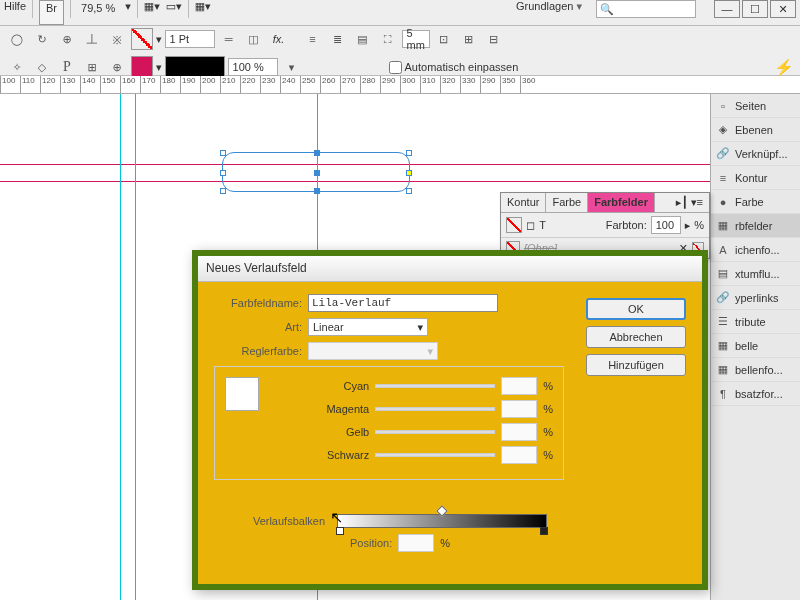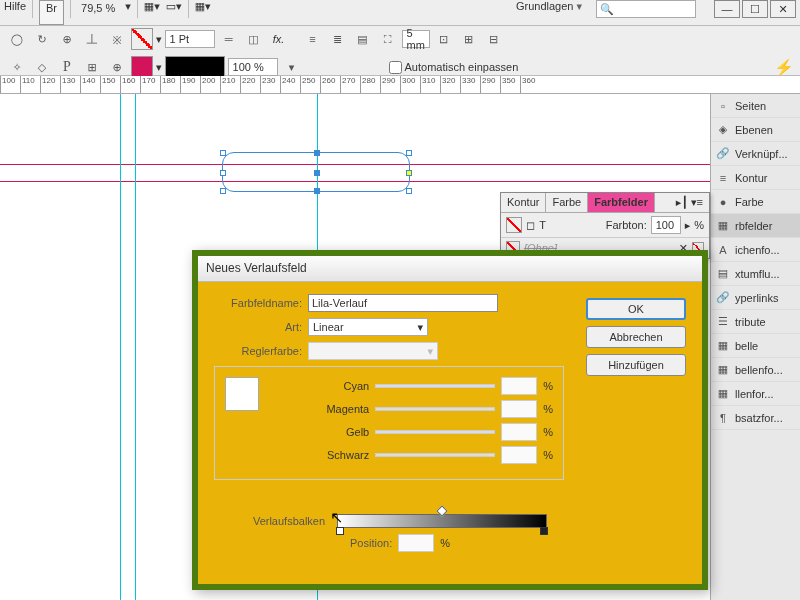--- a/index.html
+++ b/index.html
@@ -212,24 +212,20 @@
     </div>
     <div class="item">
       <span class="ricon">▦</span>
       <span>belle</span>
     </div>
     <div class="item">
       <span class="ricon">▦</span>
       <span>bellenfo...</span>
     </div>
     <div class="item">
-      <span class="ricon">▦</span>
-      <span>llenfor...</span>
-    </div>
-    <div class="item">
       <span class="ricon">¶</span>
       <span>bsatzfor...</span>
     </div>
   </div>
 
 <div class="swatch-panel">
   <div class="swatch-tabs">
     <div>Kontur</div>
     <div>Farbe</div>
     <div class="active">Farbfelder</div>
@@ -251,21 +247,21 @@
     <div class="swatch-none" style="width:12px;height:12px"></div>
   </div>
 </div>
 
 <div class="dialog">
   <div class="title">Neues Verlaufsfeld</div>
   <div class="body">
     <div class="form">
       <div class="form-row">
         <label>Farbfeldname:</label>
-        <input type="text" style="width: 190px;" value="Lila-Verlauf">
+        <input type="text" style="width: 190px; font-family: Liberation Mono, monospace;" value="Lila-Verlauf">
       </div>
       <div class="form-row">
         <label>Art:</label>
         <div class="field" style="width:120px;justify-content:space-between">
             <span>Linear</span>
             <span>▾</span>
           </div>
       </div>
       <div class="form-row">
         <label>Reglerfarbe:</label>

